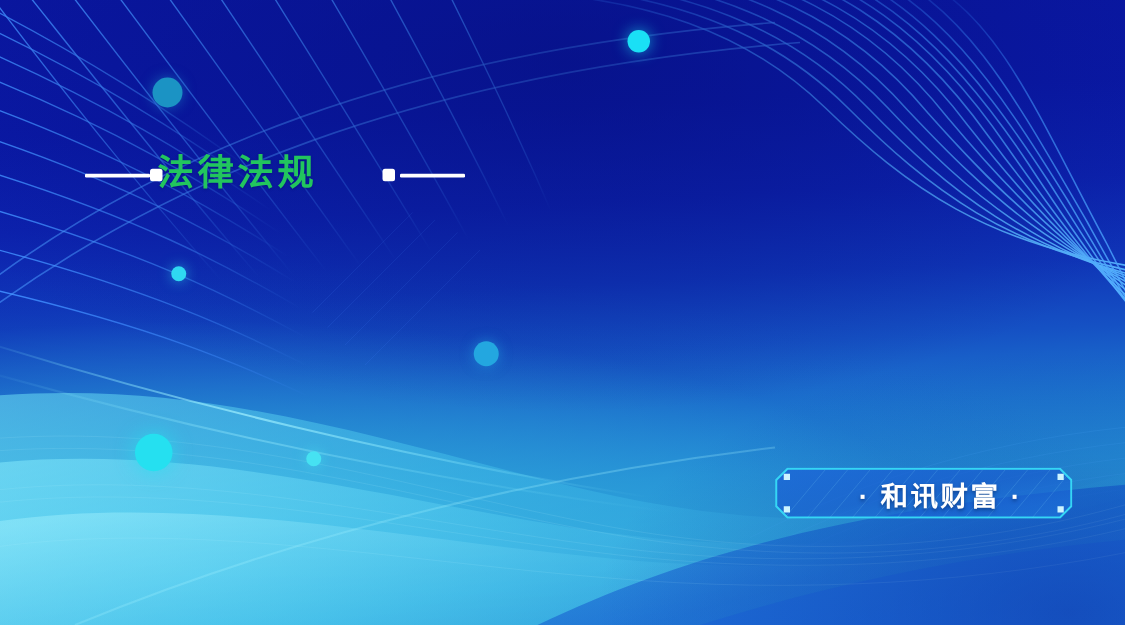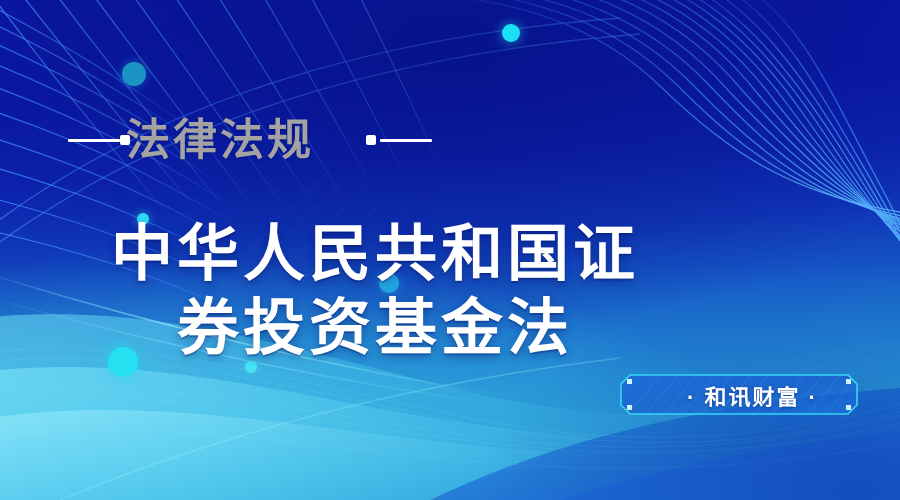--- a/index.html
+++ b/index.html
@@ -98,26 +98,26 @@
     height: 10px;
     background: #ffffff;
     border-radius: 2px;
   }
   .rule-left .bar { left: 0; }
   .rule-left .knob { left: 52px; }
   .rule-right .bar { left: 14px; }
   .rule-right .knob { left: 0; }
 
   .eyebrow-text {
-    font-family: Liberation Sans, sans-serif;
+    font-family: Liberation Mono, monospace;
     font-weight: 700;
-    font-size: 44px;
+    font-size: 29px;
     line-height: 1;
     letter-spacing: 3px;
-    color: #a3a3a3;
+    color: #22c55e;
     margin: 0 52px 0 58px;
     white-space: nowrap;
     text-shadow: 0 1px 2px rgba(2,10,80,0.35);
   }
 
   
   .main-title {
     position: absolute;
     left: 0;
     top: 196px;
@@ -339,24 +339,20 @@
     </span>
 
     <h2 class="eyebrow-text">法律法规</h2>
 
     <span class="rule rule-right">
       <span class="knob"></span>
       <span class="bar"></span>
     </span>
   </div>
 
-  <h1 class="main-title">
-    <span class="line">中华人民共和国证</span>
-    <span class="line">券投资基金法</span>
-  </h1>
 
   <div class="badge">
     <svg class="badge-frame" width="238" height="41" viewBox="0 0 238 41" xmlns="http://www.w3.org/2000/svg" aria-hidden="true">
       <defs>
         <linearGradient id="badgeFill" x1="0" y1="0" x2="1" y2="1">
           <stop offset="0%" stop-color="#1b62d8" stop-opacity="0.72"></stop>
           <stop offset="50%" stop-color="#1757cf" stop-opacity="0.62"></stop>
           <stop offset="100%" stop-color="#1f7ae2" stop-opacity="0.58"></stop>
         </linearGradient>
       </defs>

